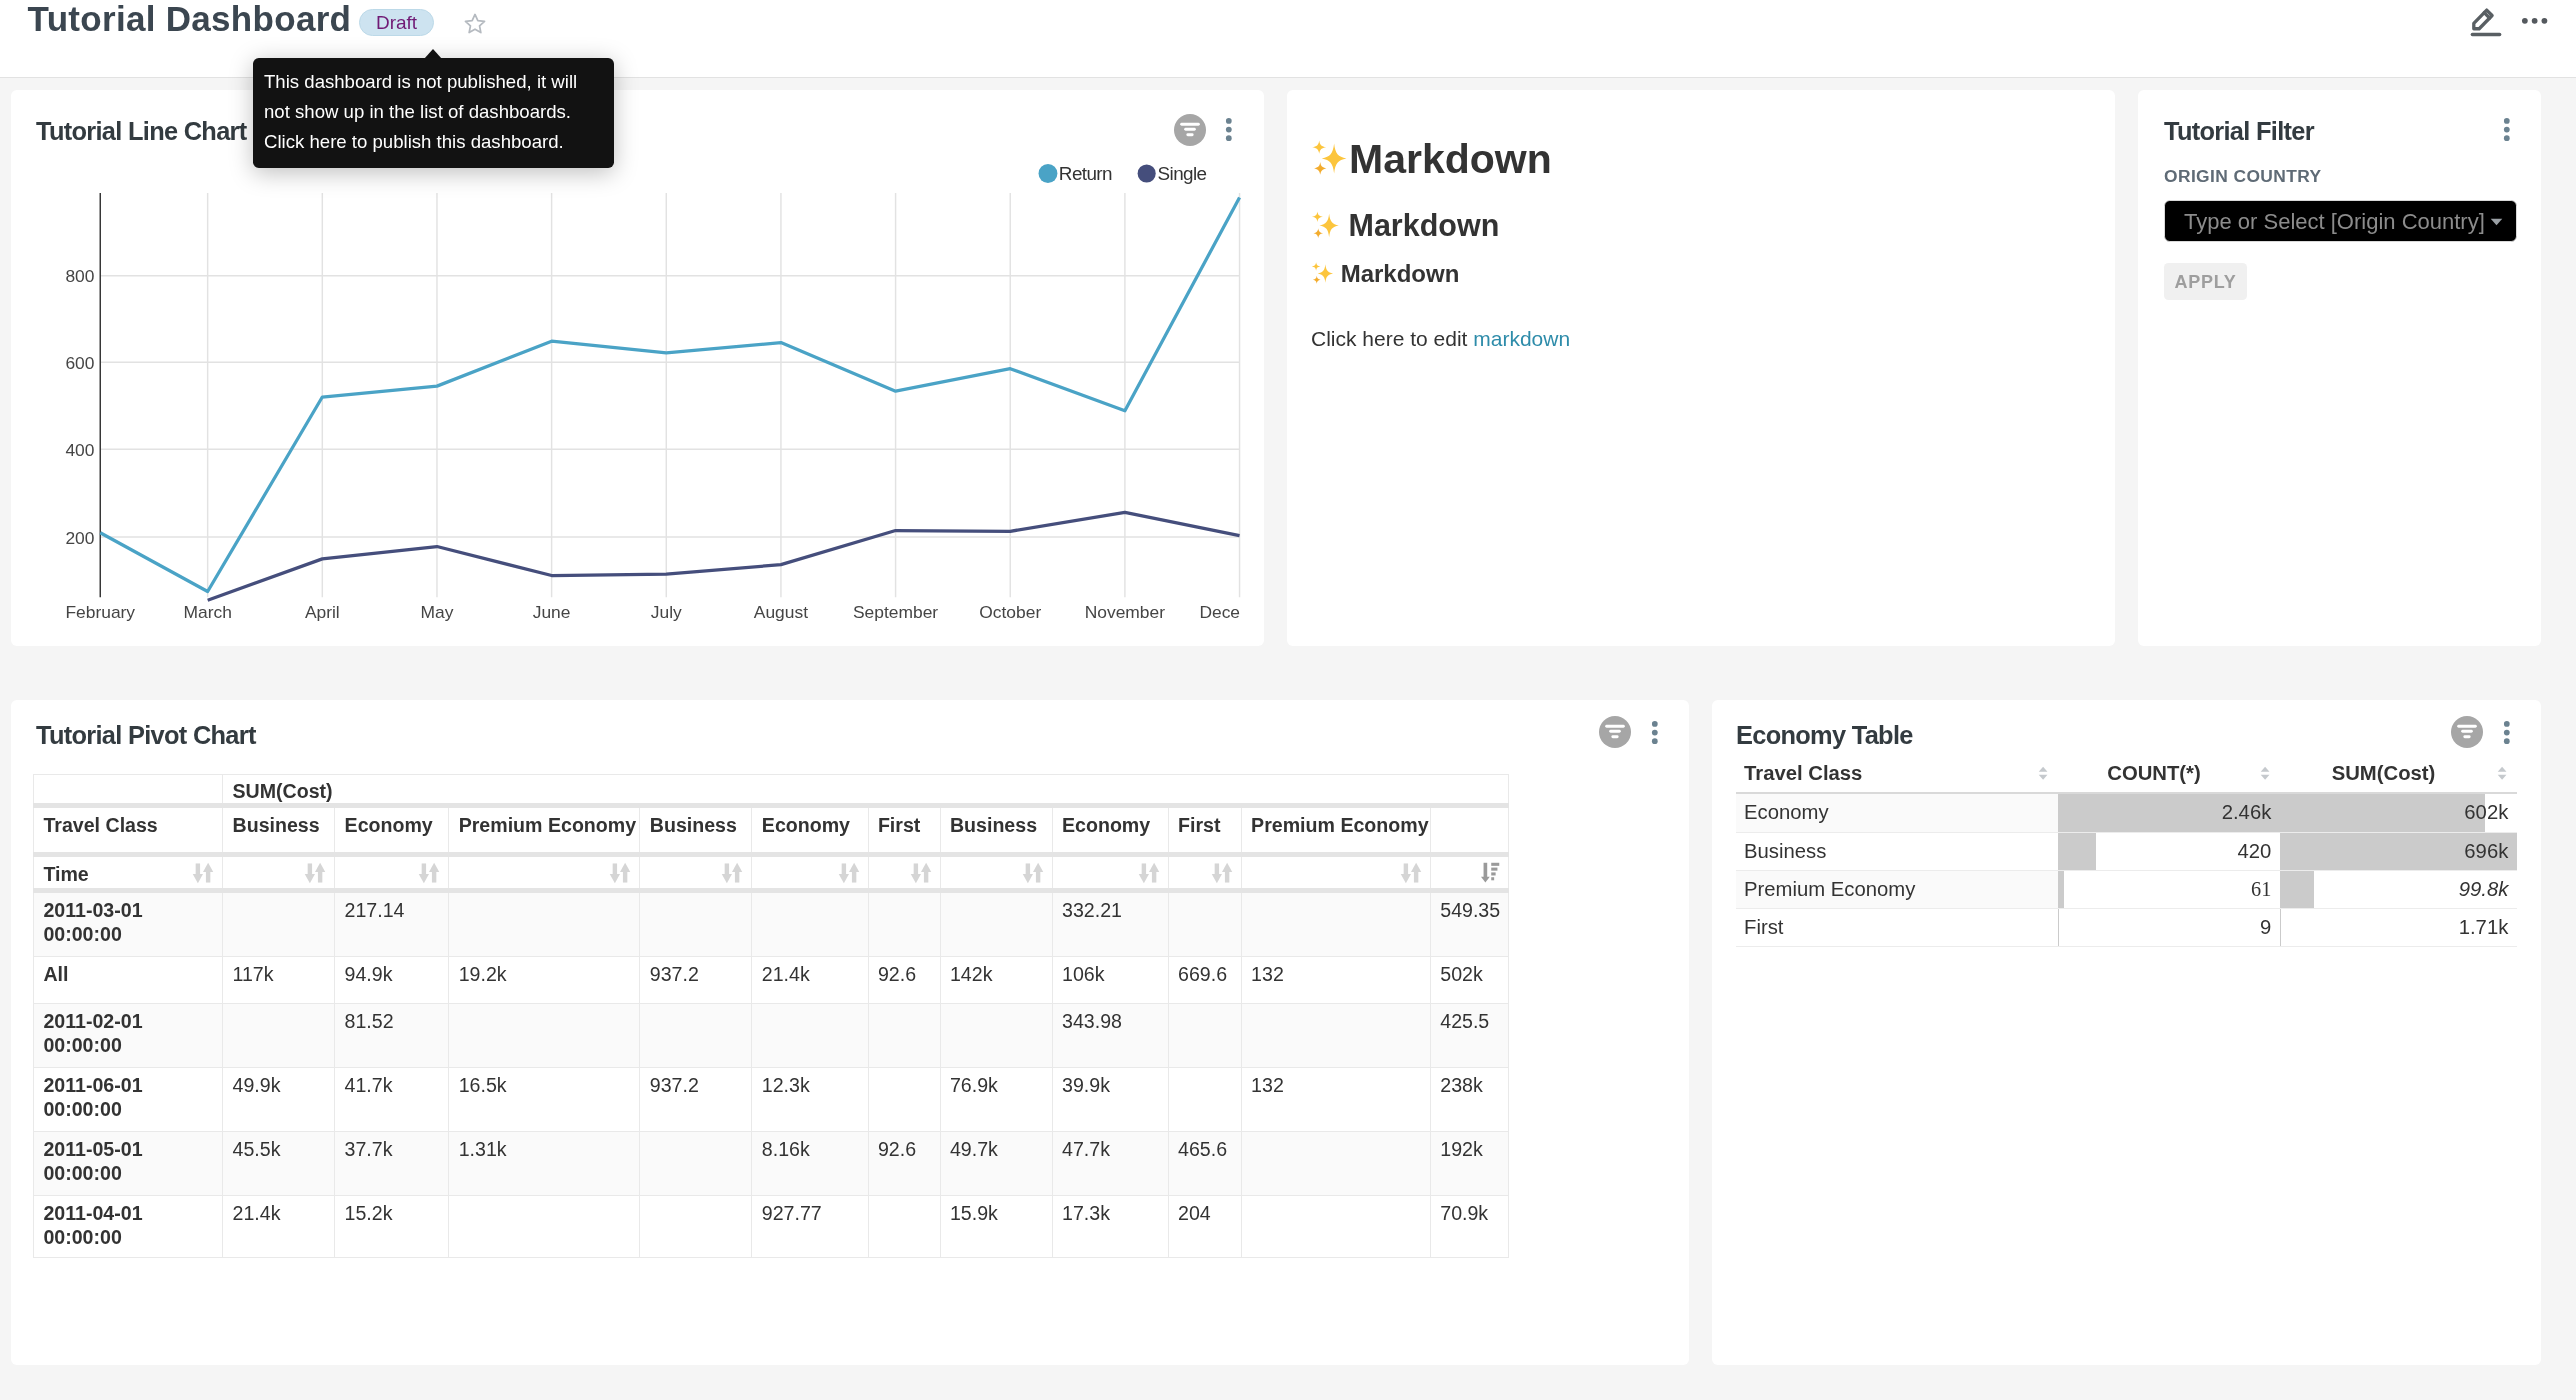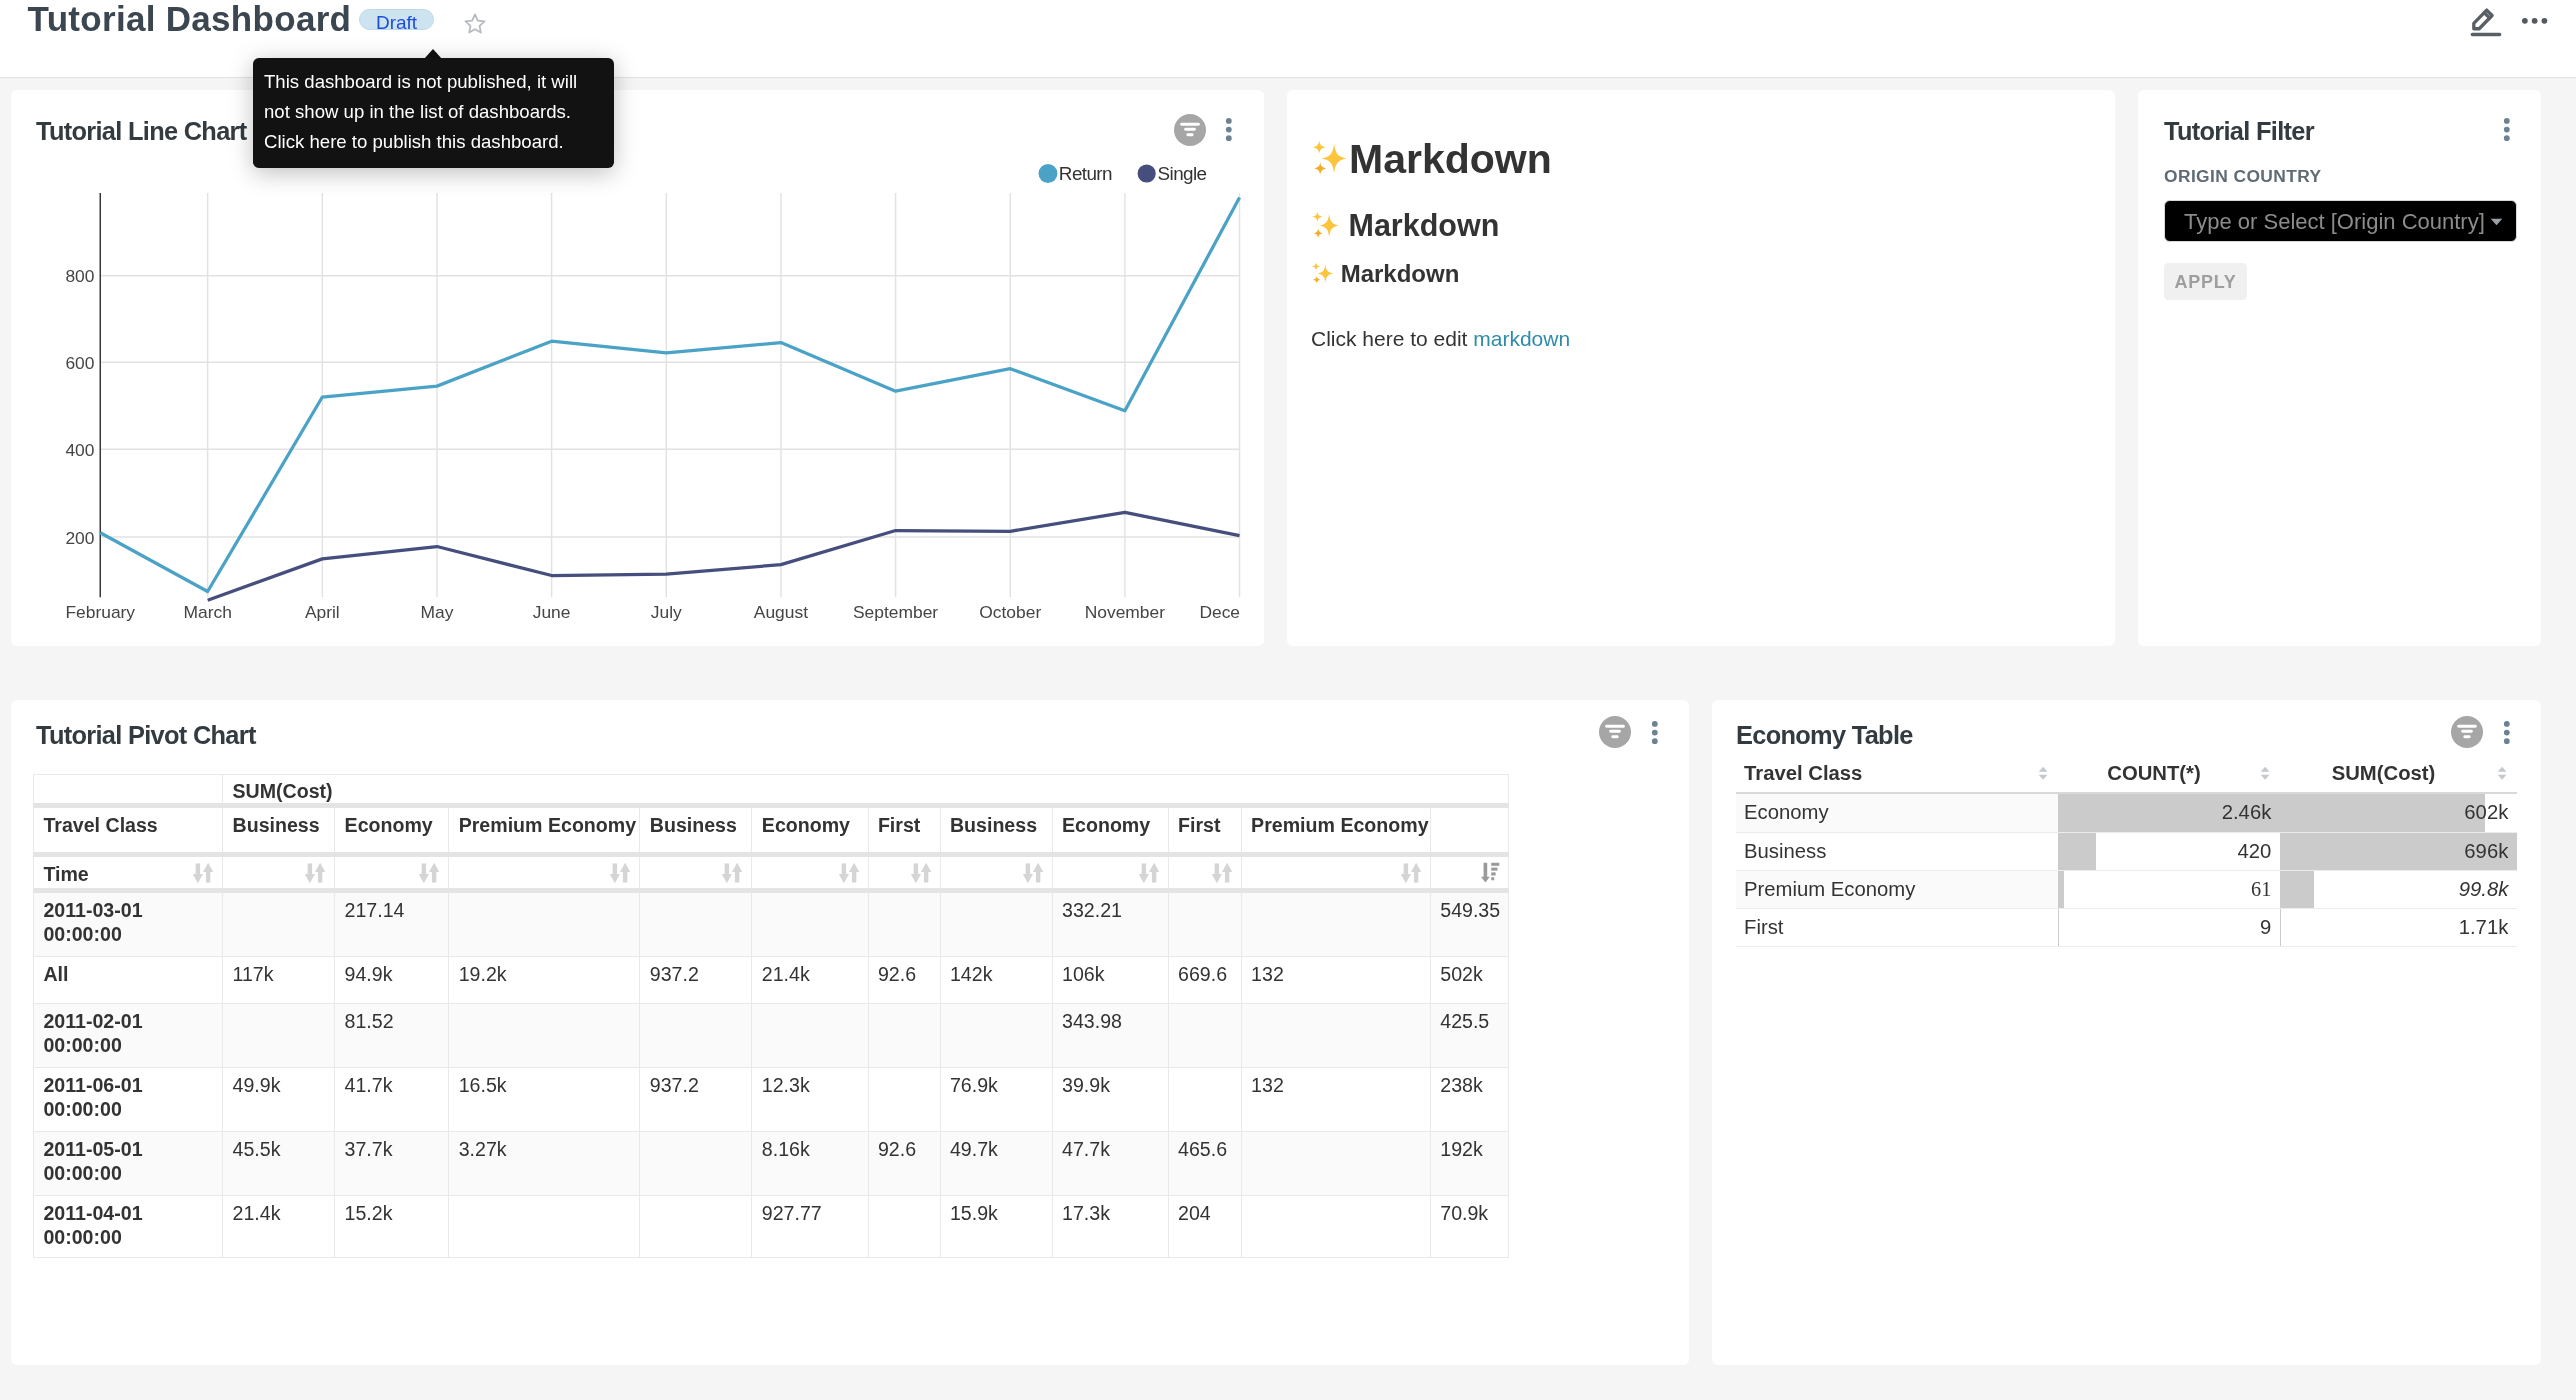--- a/index.html
+++ b/index.html
@@ -25,21 +25,21 @@
   table.tt td { text-align:right; padding-right:8.7px; white-space:nowrap; }
   table.tt tr.ttr { border-bottom:1.5px solid #ececec; }
   table.tt tr.odd2 td:first-child { background:#fafafa; }
   svg.tsi { position:absolute; right:9.4px; top:50%; margin-top:-7.3px; }
 </style>
 </head>
 <body>
 
 <div class="abs" style="left:0;top:0;width:2576px;height:78px;background:#fff;border-bottom:1.5px solid #e2e2e2;"></div>
 <div class="abs" style="left:27.6px;top:0px;font-size:35px;font-weight:600;color:#3b4650;line-height:38px;letter-spacing:0.3px;">Tutorial Dashboard</div>
-<div class="abs" style="left:359px;top:9.4px;width:75px;height:21px;background:#cde3f0;border:0.7px solid #bcd9e8;border-radius:13.8px;color:#1d4ed8;font-size:19px;line-height:25.4px;text-align:center;">Draft</div>
+<div class="abs" style="left:359px;top:9.4px;width:75px;height:27px;background:#cde3f0;border:0.7px solid #bcd9e8;border-radius:13.8px;color:#701a75;font-size:19px;line-height:25.4px;text-align:center;">Draft</div>
 <svg class="abs" style="left:462px;top:11px;" width="26" height="26" viewBox="0 0 24 24" fill="none" stroke="#b5bac0" stroke-width="1.6" stroke-linejoin="round">
     <path d="M12 3.2 L14.6 8.9 L20.8 9.6 L16.2 13.8 L17.4 19.9 L12 16.8 L6.6 19.9 L7.8 13.8 L3.2 9.6 L9.4 8.9 Z"></path>
   </svg>
 
 <svg class="abs" style="left:2470px;top:4.4px;" width="32" height="33" viewBox="0 0 44 46" fill="none" stroke="#595f63" stroke-width="4.6" stroke-linejoin="round" stroke-linecap="round">
   <path d="M5 27 L23 8.5 L30.5 16 L12.5 34.5 L5 34.5 Z"></path>
   <path d="M19.5 12 L27 19.5"></path>
   <path d="M3 42.5 H41" stroke-width="4.8"></path>
 </svg>
 
@@ -342,21 +342,21 @@
           <td>76.9k</td>
           <td>39.9k</td>
           <td></td>
           <td>132</td>
           <td>238k</td>
         </tr>
  <tr class="odd" style="height:64px;">
           <th class="rh">2011-05-01<br>00:00:00</th>
           <td>45.5k</td>
           <td>37.7k</td>
-          <td>3.27k</td>
+          <td>1.31k</td>
           <td></td>
           <td>8.16k</td>
           <td>92.6</td>
           <td>49.7k</td>
           <td>47.7k</td>
           <td>465.6</td>
           <td></td>
           <td>192k</td>
         </tr>
  <tr style="height:62px;">

